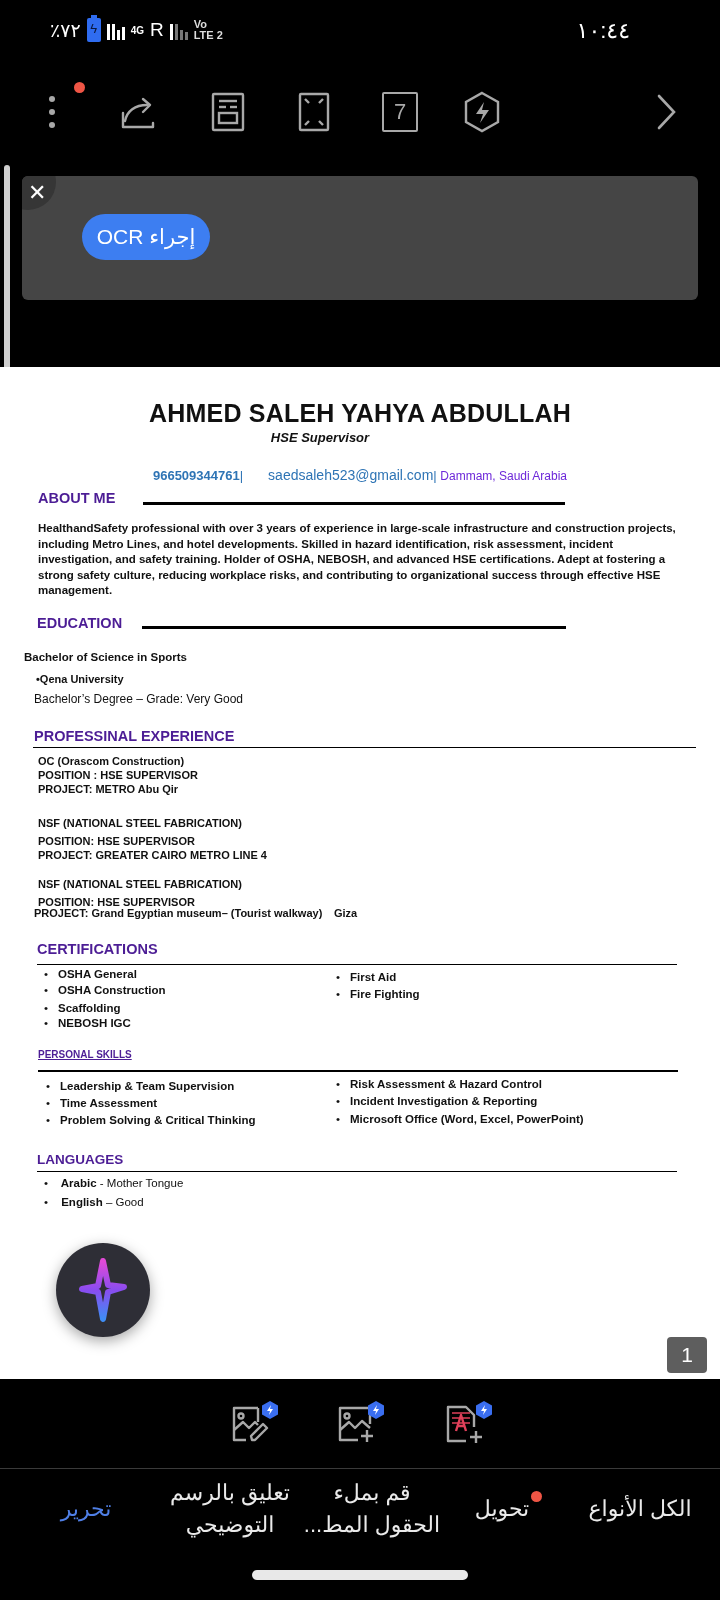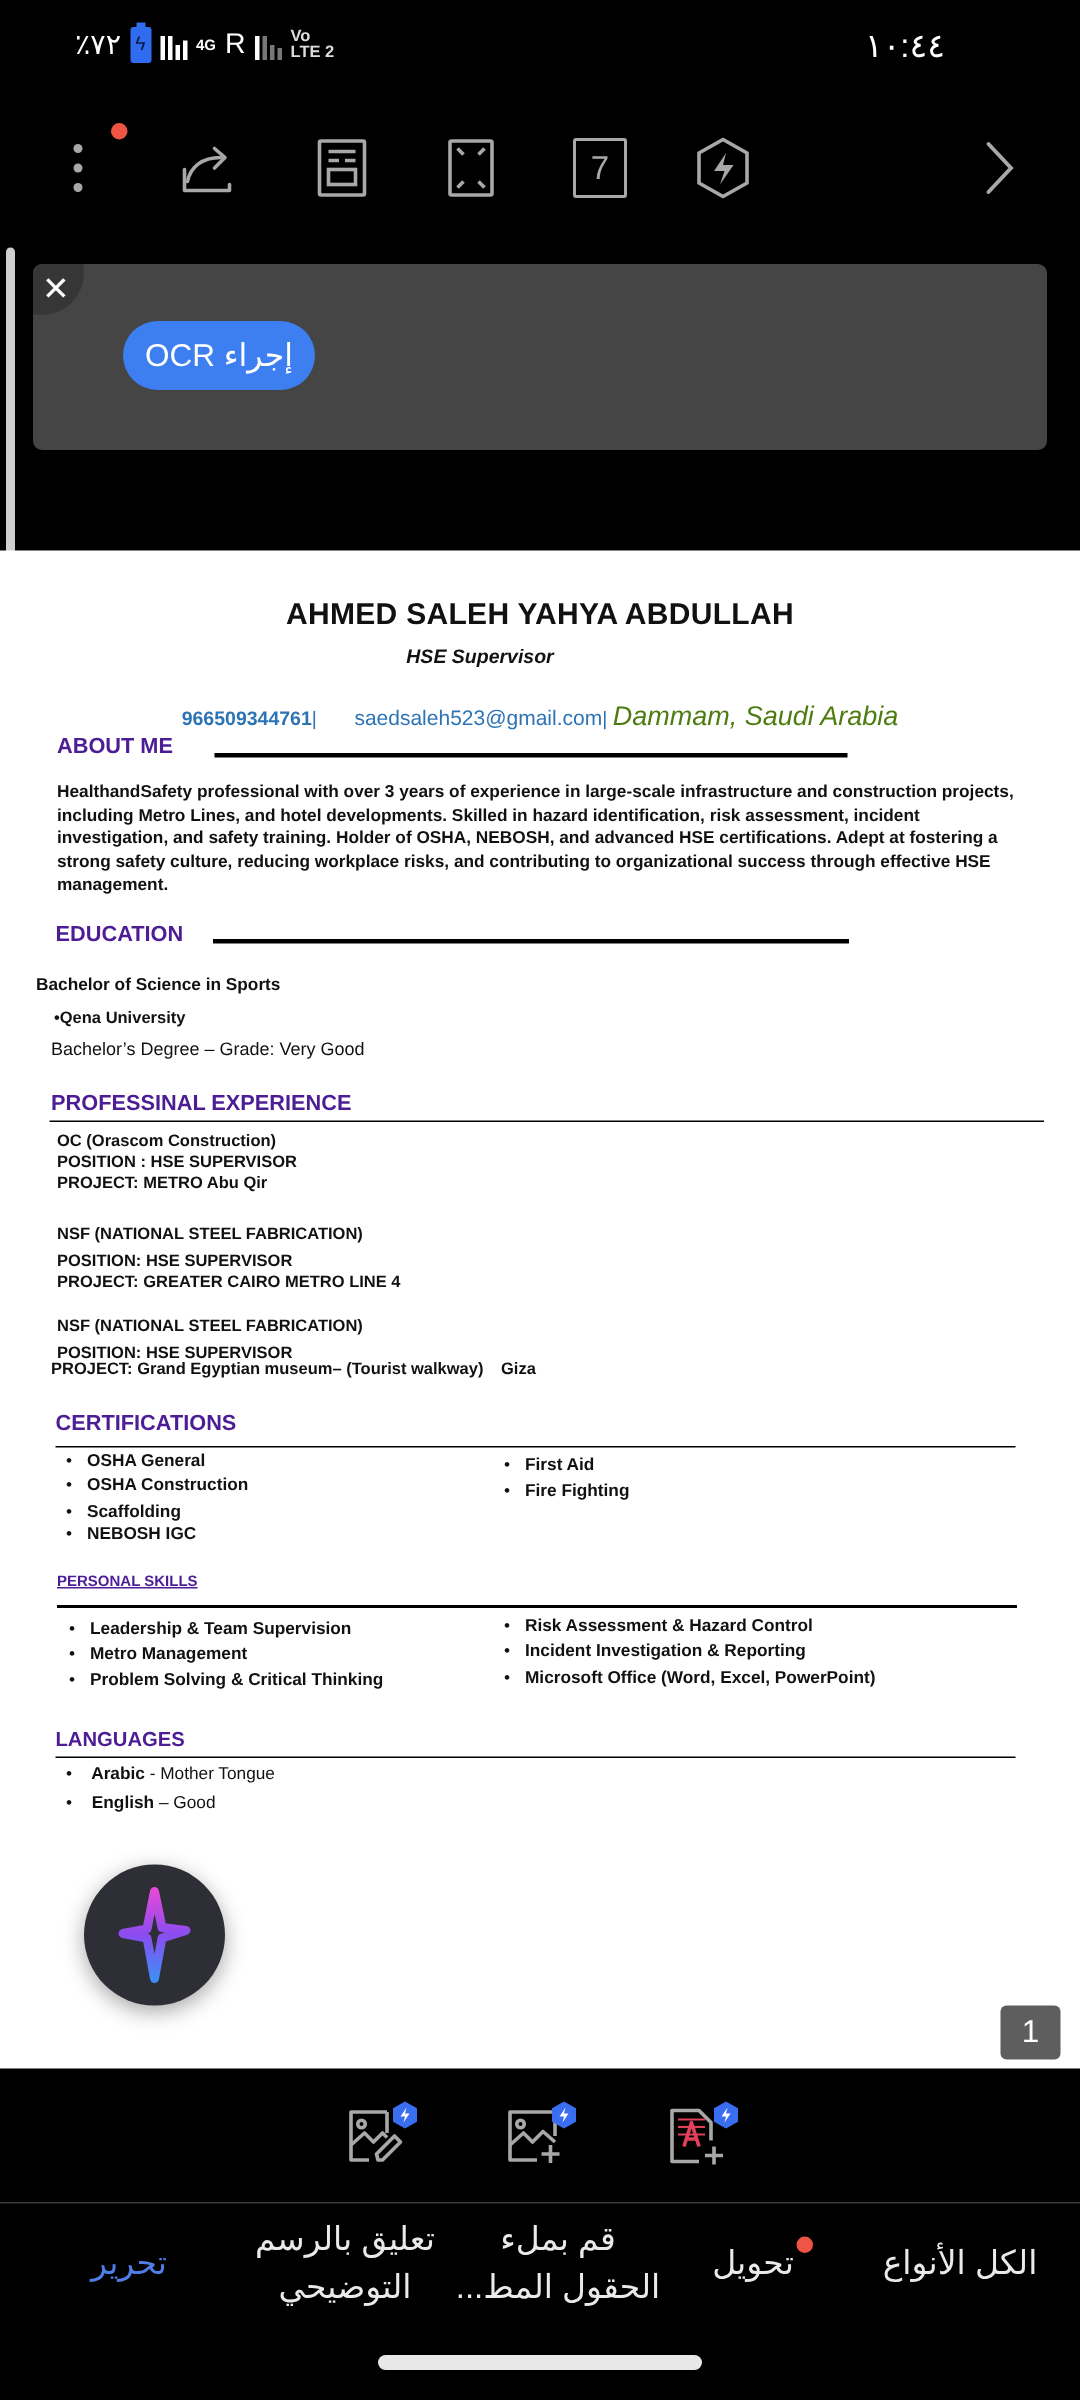--- a/index.html
+++ b/index.html
@@ -31,25 +31,25 @@
 
   
   .ocr-banner { position: absolute; left: 22px; top: 176px; width: 676px; height: 124px; background: #454545; border-radius: 6px; overflow: hidden; }
   .ocr-close { position: absolute; left: -22px; top: -22px; width: 56px; height: 56px; border-radius: 50%; background: #363636; }
   .ocr-close span { position: absolute; left: 28px; top: 26px; font-size: 22px; color: #fff; }
   .ocr-text { position: absolute; right: 24px; top: 24px; width: 420px; direction: rtl; text-align: right; font-size: 24px; line-height: 36px; color: #f1f1f1; }
   .ocr-button { position: absolute; left: 60px; top: 38px; width: 128px; height: 46px; border-radius: 23px; background: #3d7ef1; color: #fff; font-size: 21px; display: flex; align-items: center; justify-content: center; direction: rtl; }
 
   
   .page { position: absolute; left: 0; top: 367px; width: 720px; height: 1012px; background: #fff; color: #000; font-family: "Liberation Sans", sans-serif; }
-  .name { position: absolute; left: 0; width: 720px; top: 32px; text-align: center; font-size: 20px; font-weight: bold; color: #111; letter-spacing: 0.2px; }
+  .name { position: absolute; left: 0; width: 720px; top: 32px; text-align: center; font-size: 25px; font-weight: bold; color: #111; letter-spacing: 0.2px; }
   .role { position: absolute; left: 0; width: 640px; top: 63px; text-align: center; font-size: 13px; font-style: italic; font-weight: bold; color: #111; }
   .contact { position: absolute; left: 0; width: 720px; top: 100px; text-align: center; font-size: 13px; color: #2e74b5; }
   .contact b { font-weight: bold; color: #2e74b5; }
-  .contact .loc { font-size: 18px; color: #4d7c0f; font-style: italic; }
+  .contact .loc { font-size: 12px; color: #6d28d9; }
   .section-title { position: absolute; font-size: 14.5px; font-weight: bold; color: #4c1d95; }
   .rule { position: absolute; background: #000; }
   .para { position: absolute; font-size: 11.5px; font-weight: bold; line-height: 15.5px; color: #111; }
   .txt { position: absolute; font-size: 11px; font-weight: bold; color: #111; white-space: nowrap; }
   .txt.normal { font-weight: normal; font-size: 12px; }
   .bul { position: absolute; font-size: 11.5px; font-weight: bold; color: #111; white-space: nowrap; }
   .bul::before { content: "•"; display: inline-block; width: 14px; font-weight: normal; }
   .bul .n { font-weight: normal; }
 
   
@@ -198,21 +198,21 @@
   <div class="bul" style="left:44px; top:601px;">OSHA General</div>
   <div class="bul" style="left:44px; top:617px;">OSHA Construction</div>
   <div class="bul" style="left:44px; top:635px;">Scaffolding</div>
   <div class="bul" style="left:44px; top:650px;">NEBOSH IGC</div>
   <div class="bul" style="left:336px; top:604px;">First Aid</div>
   <div class="bul" style="left:336px; top:621px;">Fire Fighting</div>
 
   <div class="section-title" style="left:38px; top:682px; font-size:10px; text-decoration:underline;">PERSONAL SKILLS</div>
   <div class="rule" style="left:38px; top:703px; width:640px; height:2px;"></div>
   <div class="bul" style="left:46px; top:713px;">Leadership &amp; Team Supervision</div>
-  <div class="bul" style="left:46px; top:730px;">Metro Management</div>
+  <div class="bul" style="left:46px; top:730px;">Time Assessment</div>
   <div class="bul" style="left:46px; top:747px;">Problem Solving &amp; Critical Thinking</div>
   <div class="bul" style="left:336px; top:711px;">Risk Assessment &amp; Hazard Control</div>
   <div class="bul" style="left:336px; top:728px;">Incident Investigation &amp; Reporting</div>
   <div class="bul" style="left:336px; top:746px;">Microsoft Office (Word, Excel, PowerPoint)</div>
 
   <div class="section-title" style="left:37px; top:785px; font-size:13.5px;">LANGUAGES</div>
   <div class="rule" style="left:37px; top:804px; width:640px; height:1px;"></div>
   <div class="bul" style="left:44px; top:810px;">
     <span>Arabic</span><span class="n"> - Mother Tongue</span>
   </div>

